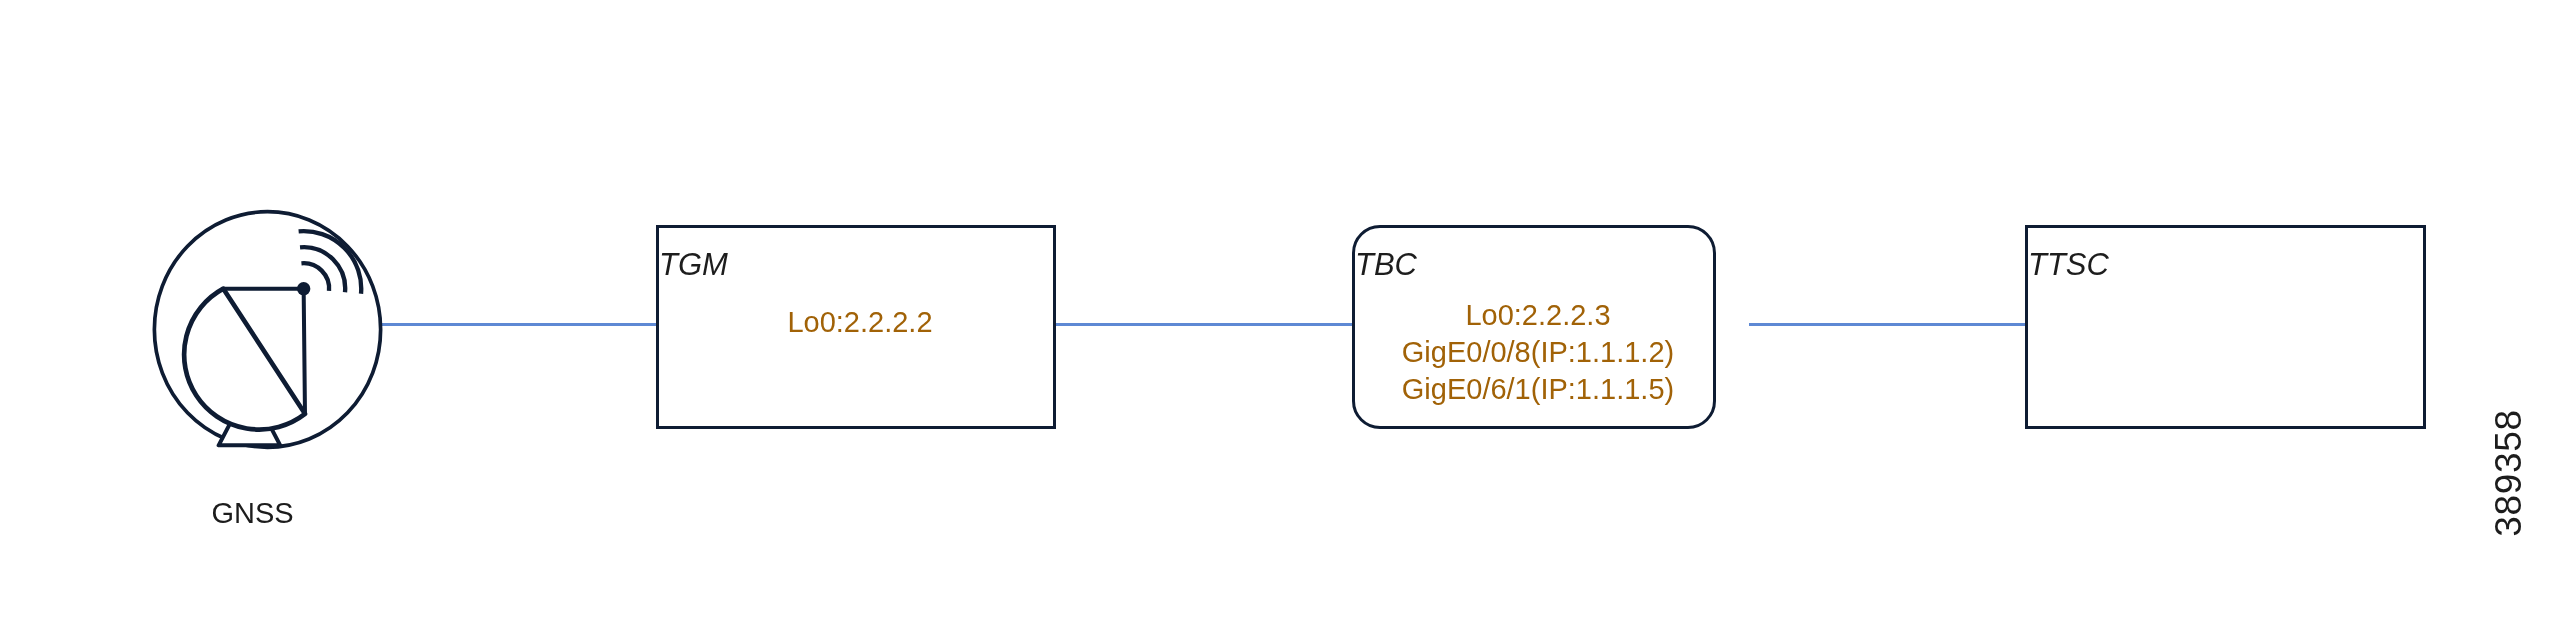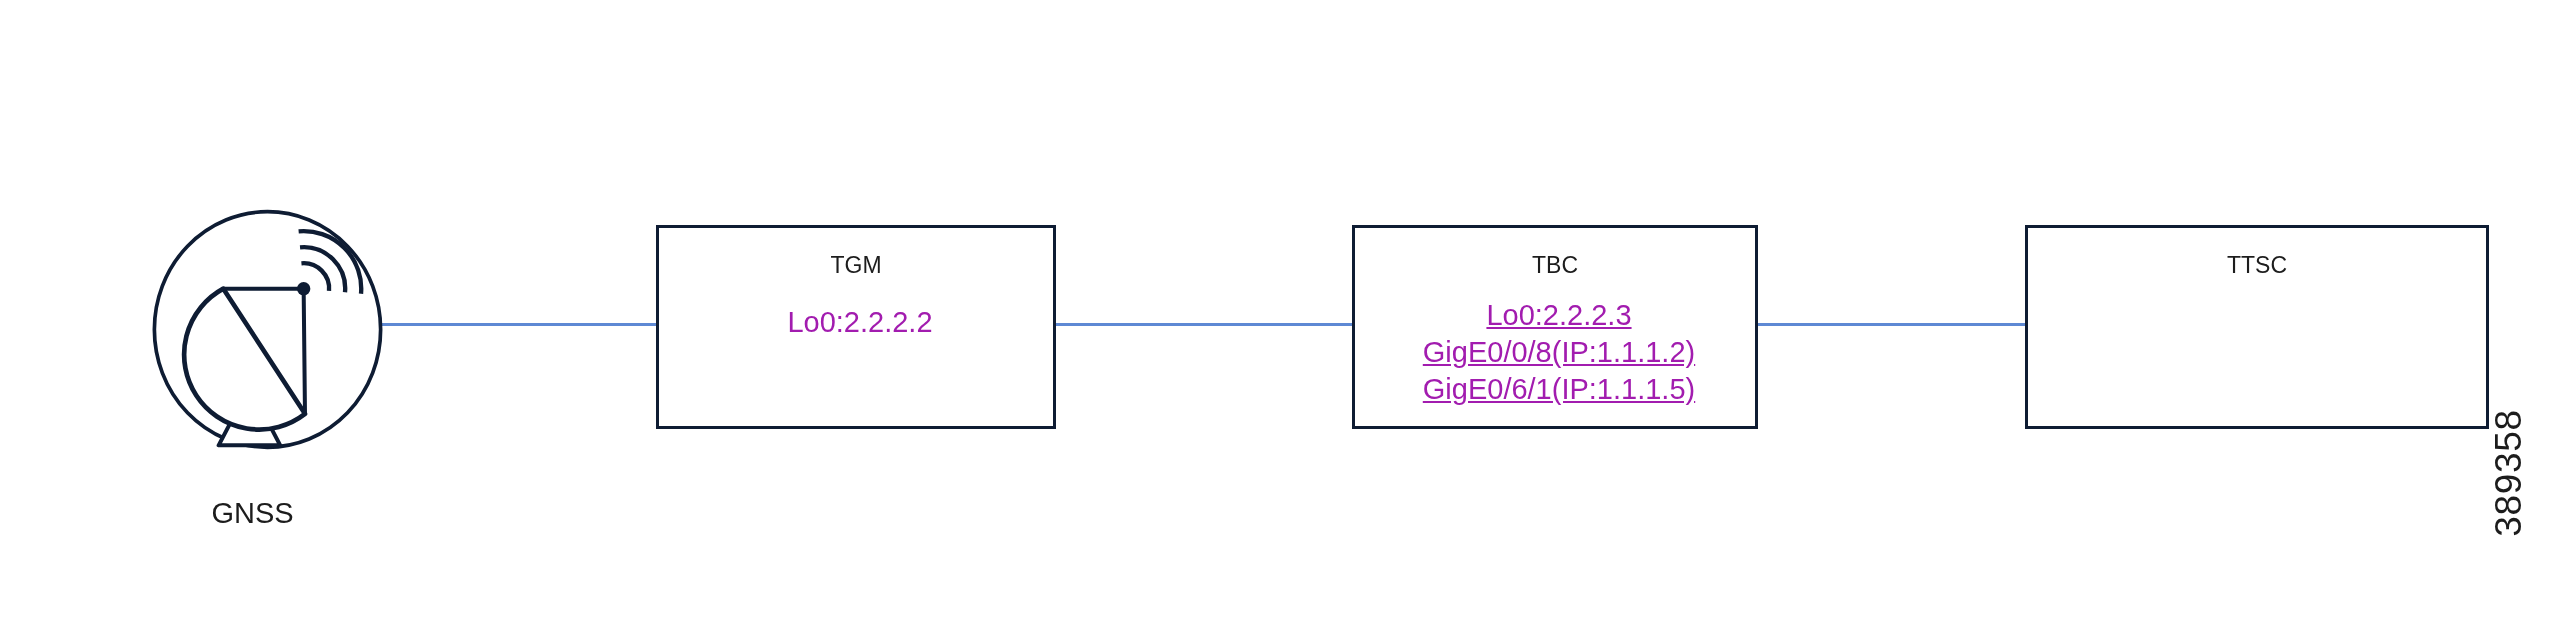--- a/index.html
+++ b/index.html
@@ -25,41 +25,41 @@
   
   .node {
     position: absolute;
     top: 225px;
     height: 204px;
     background: #ffffff;
     border: 3.4px solid #0e1c33;
     box-sizing: border-box;
   }
   #node-tgm  { left: 656px;  width: 400px; }
-  #node-tbc  { left: 1352px; width: 406px; }
-  #node-ttsc { left: 2025px; width: 464px; padding-left: 16px; }
+  #node-tbc  { left: 1352px; width: 364px; border-radius: 28px; }
+  #node-ttsc { left: 2025px; width: 401px; padding-left: 16px; }
 
   .node-title {
     position: absolute;
     top: 20px; left: 0; right: 0;
-    text-align: center;
-    font-size: 23px;
+    font-size: 31px;
     line-height: 34px;
     color: #1d1d1d;
+    font-style: italic;
   }
   .node-details {
     position: absolute;
     left: 8px; right: 0;
     text-align: center;
     font-size: 29px;
     line-height: 37px;
-    color: #a21caf;
+    color: #a16207;
   }
   #node-tgm  .node-details { top: 76px; }
-  #node-tbc  .node-details { top: 69px; text-decoration: underline; }
+  #node-tbc  .node-details { top: 69px; }
   #node-ttsc .node-details { top: 80px; }
 
   
   .gnss-icon-wrap {
     position: absolute;
     left: 149px; top: 207px;
     width: 237px; height: 245px;
   }
   .gnss-label {
     position: absolute;

